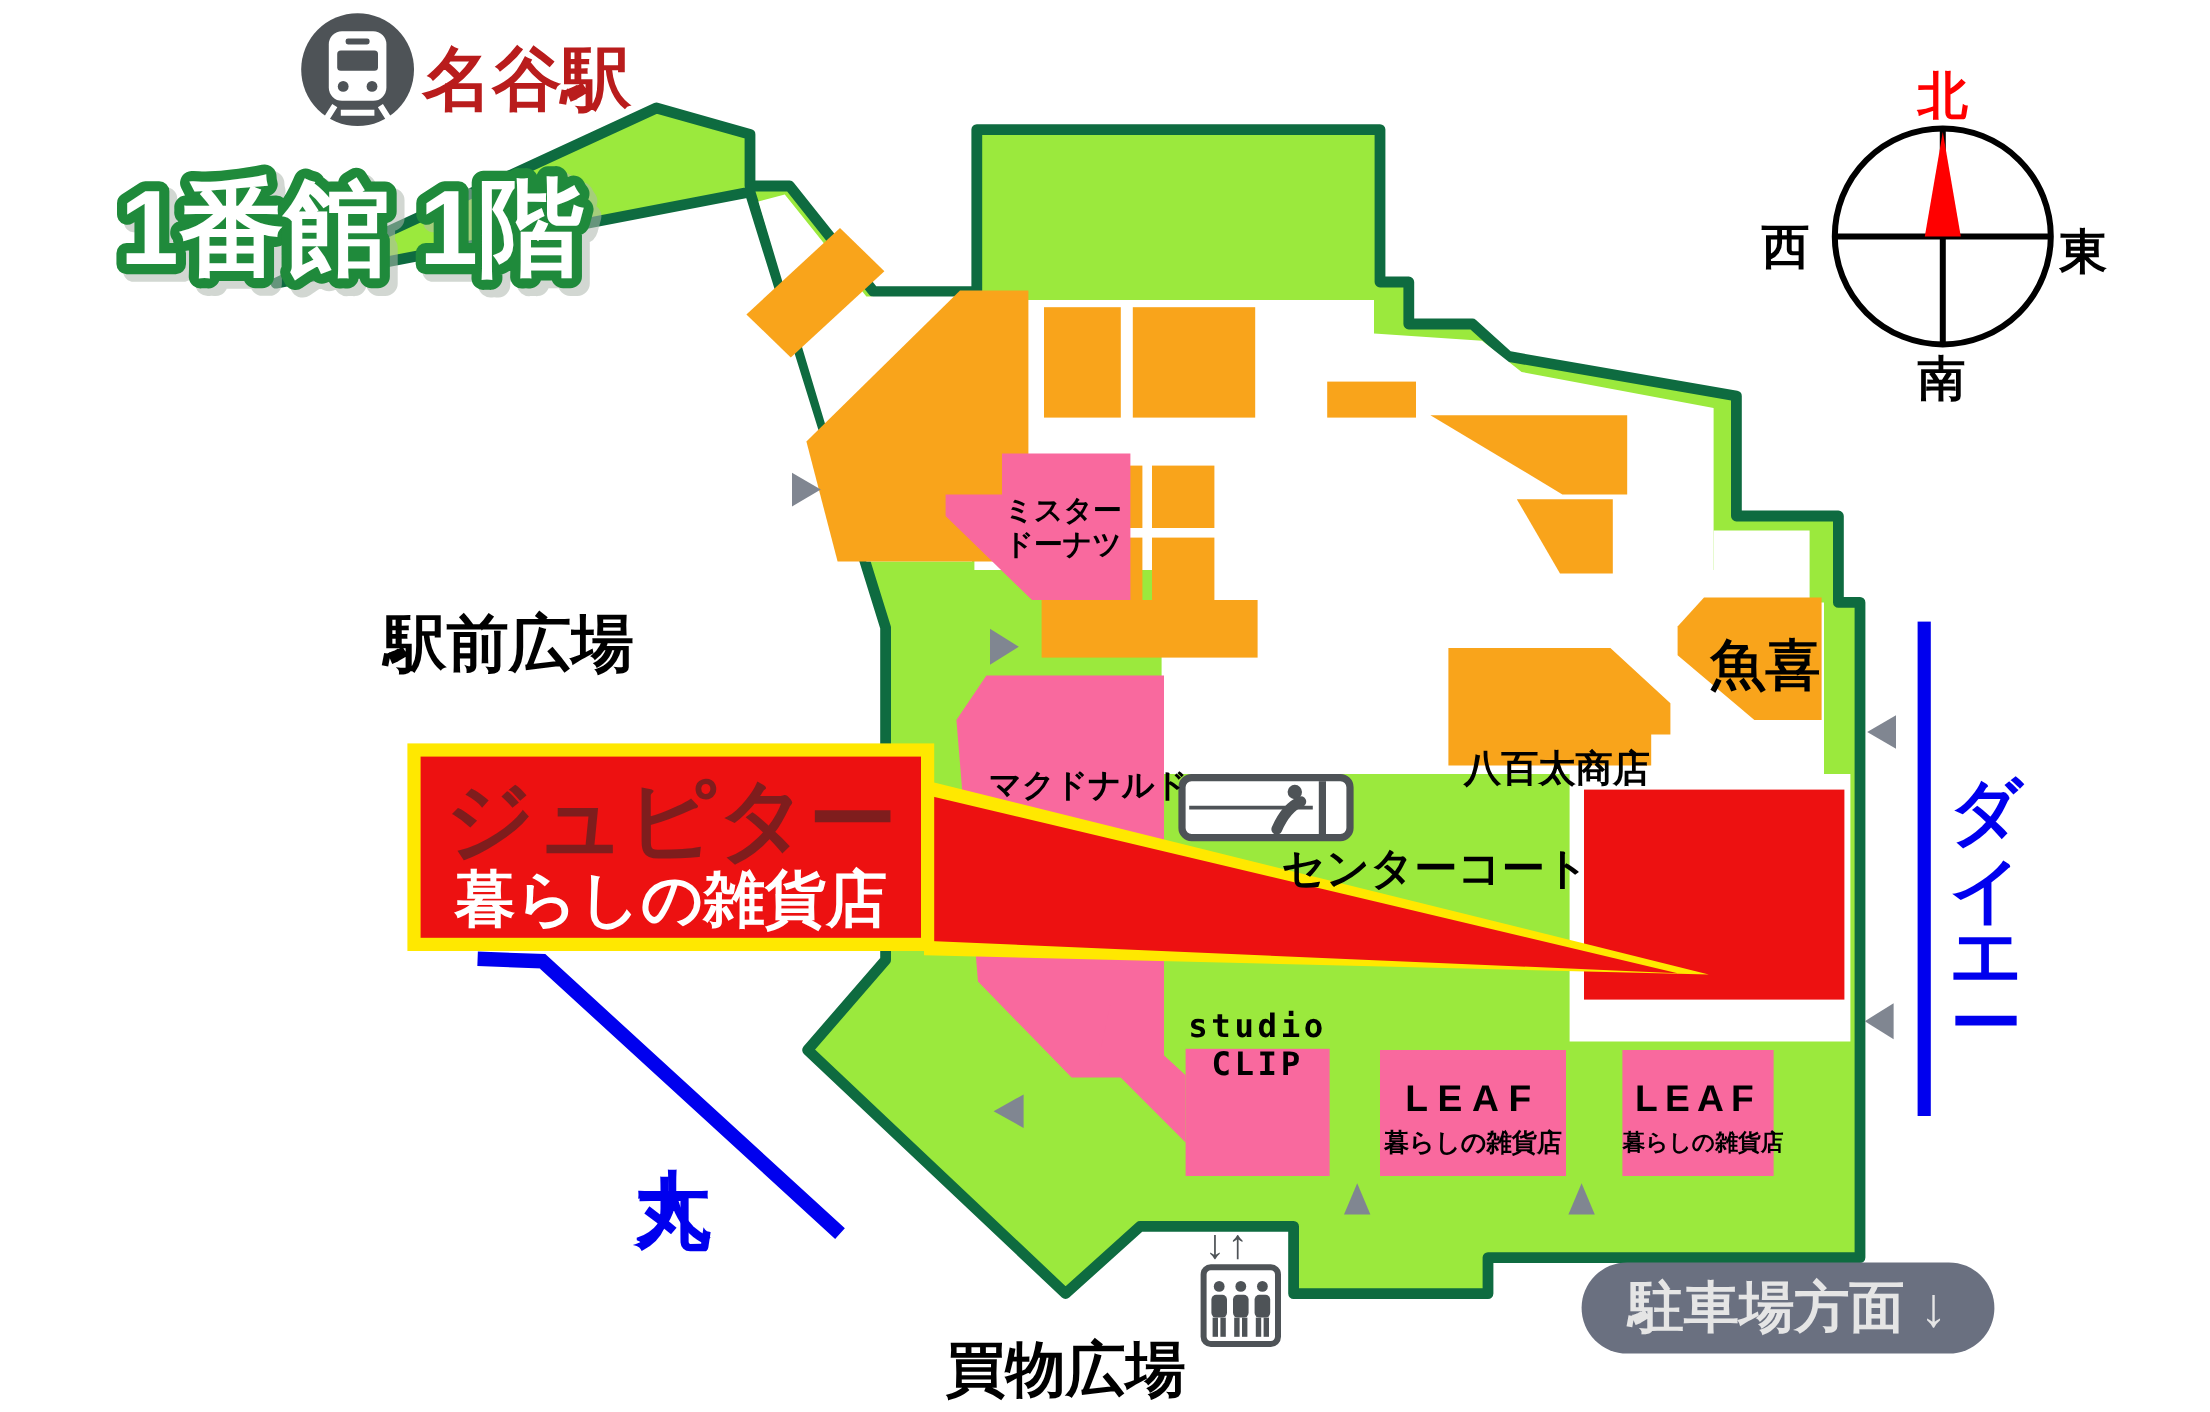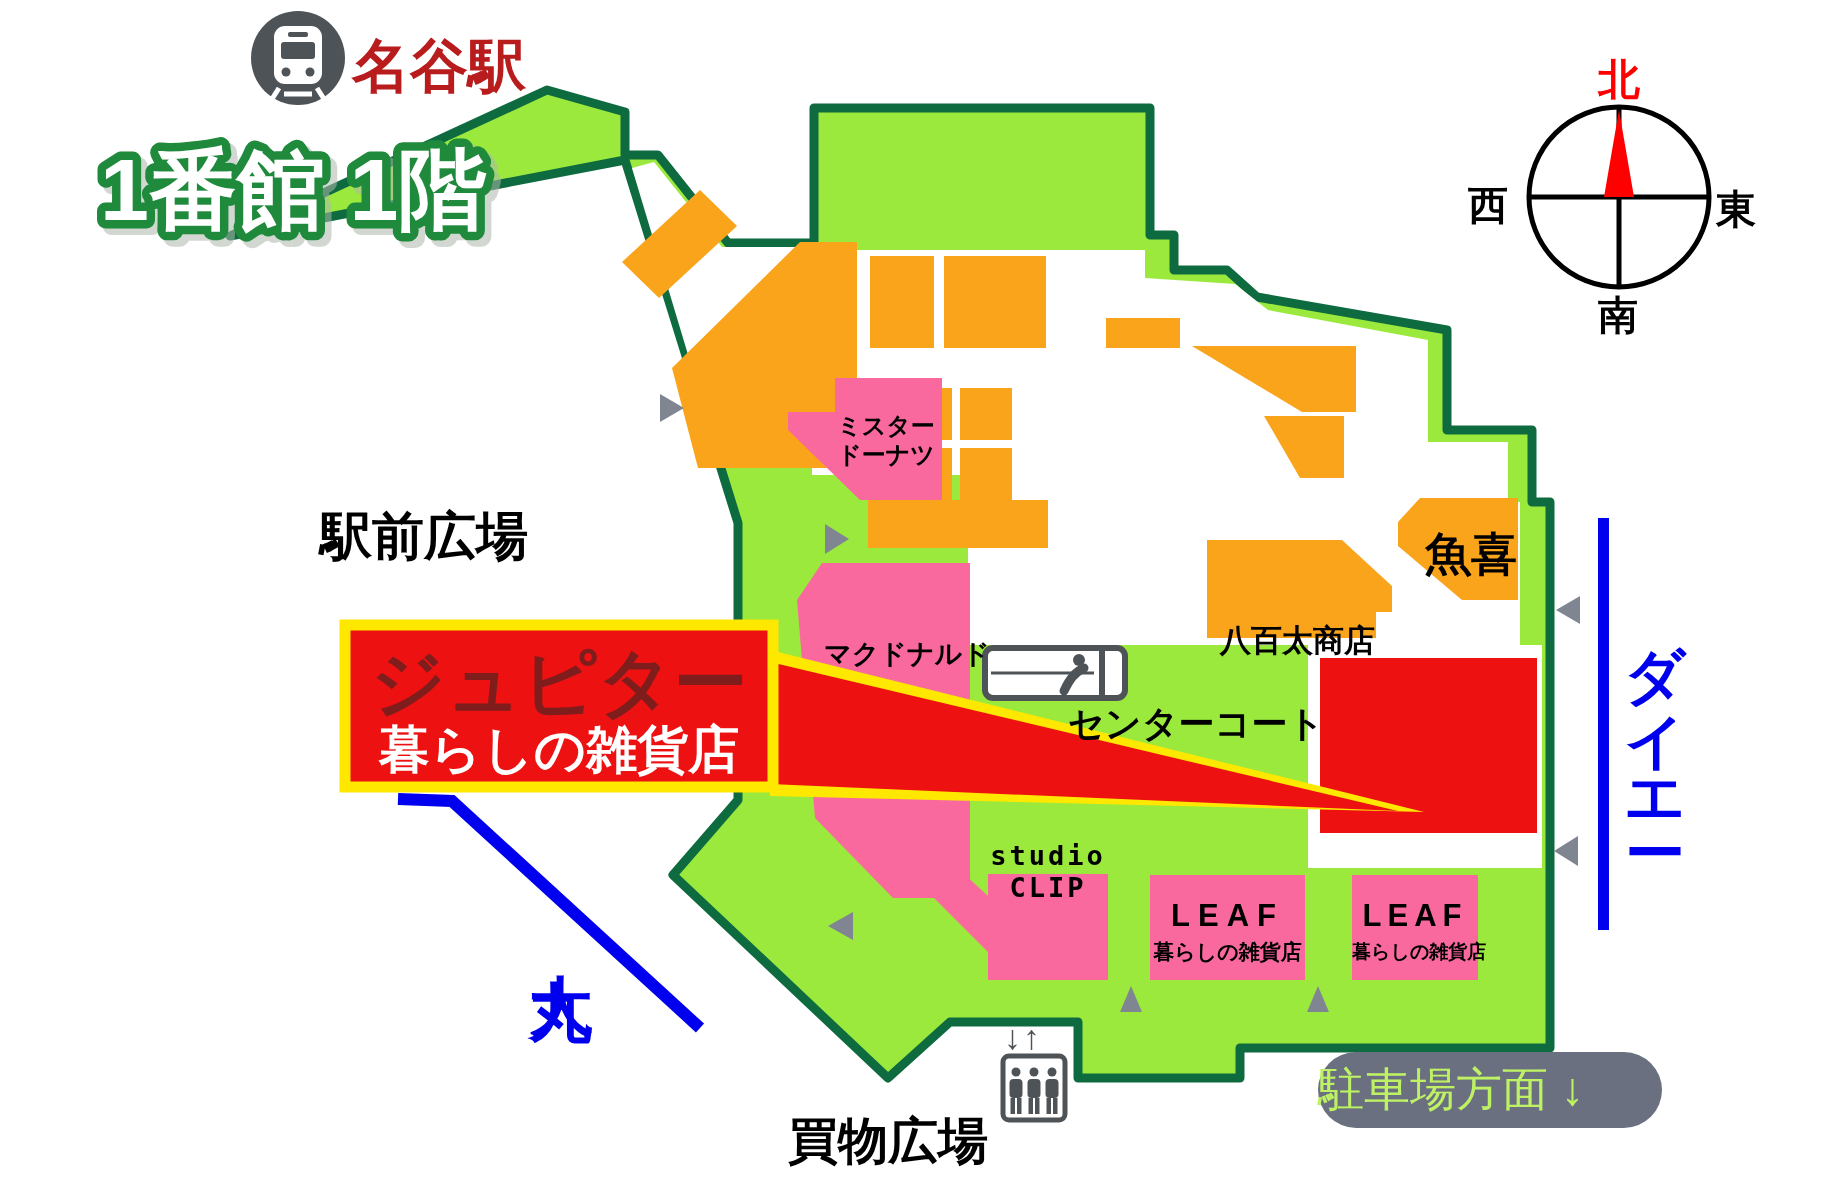--- a/index.html
+++ b/index.html
@@ -20,22 +20,22 @@
   .f-red{fill:var(--highlight_red);}
   .f-yellow{fill:var(--highlight_yellow);}
   .f-gray{fill:var(--arrow_gray);}
   .f-icon{fill:var(--icon_gray);}
   .map-outline{stroke:var(--map_border);stroke-width:9;stroke-linejoin:round;}
   .icon-stroke{stroke:var(--icon_gray);fill:#fff;}
   .compass-stroke{stroke:#000;fill:none;stroke-width:5;}
   .lbl{position:absolute;color:var(--label_black);font-weight:bold;white-space:nowrap;}
   .center{text-align:center;}
   .vtext{writing-mode:vertical-rl;color:var(--link_blue);}
-  .pill{position:absolute;background:var(--badge_gray);color:#bef264;display:flex;
-        align-items:center;justify-content:flex-start;font-weight:normal;}
+  .pill{position:absolute;background:var(--badge_gray);color:#e5e5e5;display:flex;
+        align-items:center;justify-content:center;font-weight:bold;}
 </style>
 </head>
 <body>
 
 <div id="stage">
 
   <svg id="map-svg" width="1842" height="1177" viewBox="0 0 1842 1177">
 
     <polygon class="f-green map-outline" points="230,236 547,90 625,112 625,155 658,155 728,243 814,243 814,108 1150,108 1150,235
               1174,235 1174,270 1227,270 1257,297 1447,330 1447,430 1532,430 1532,502 1550,502

